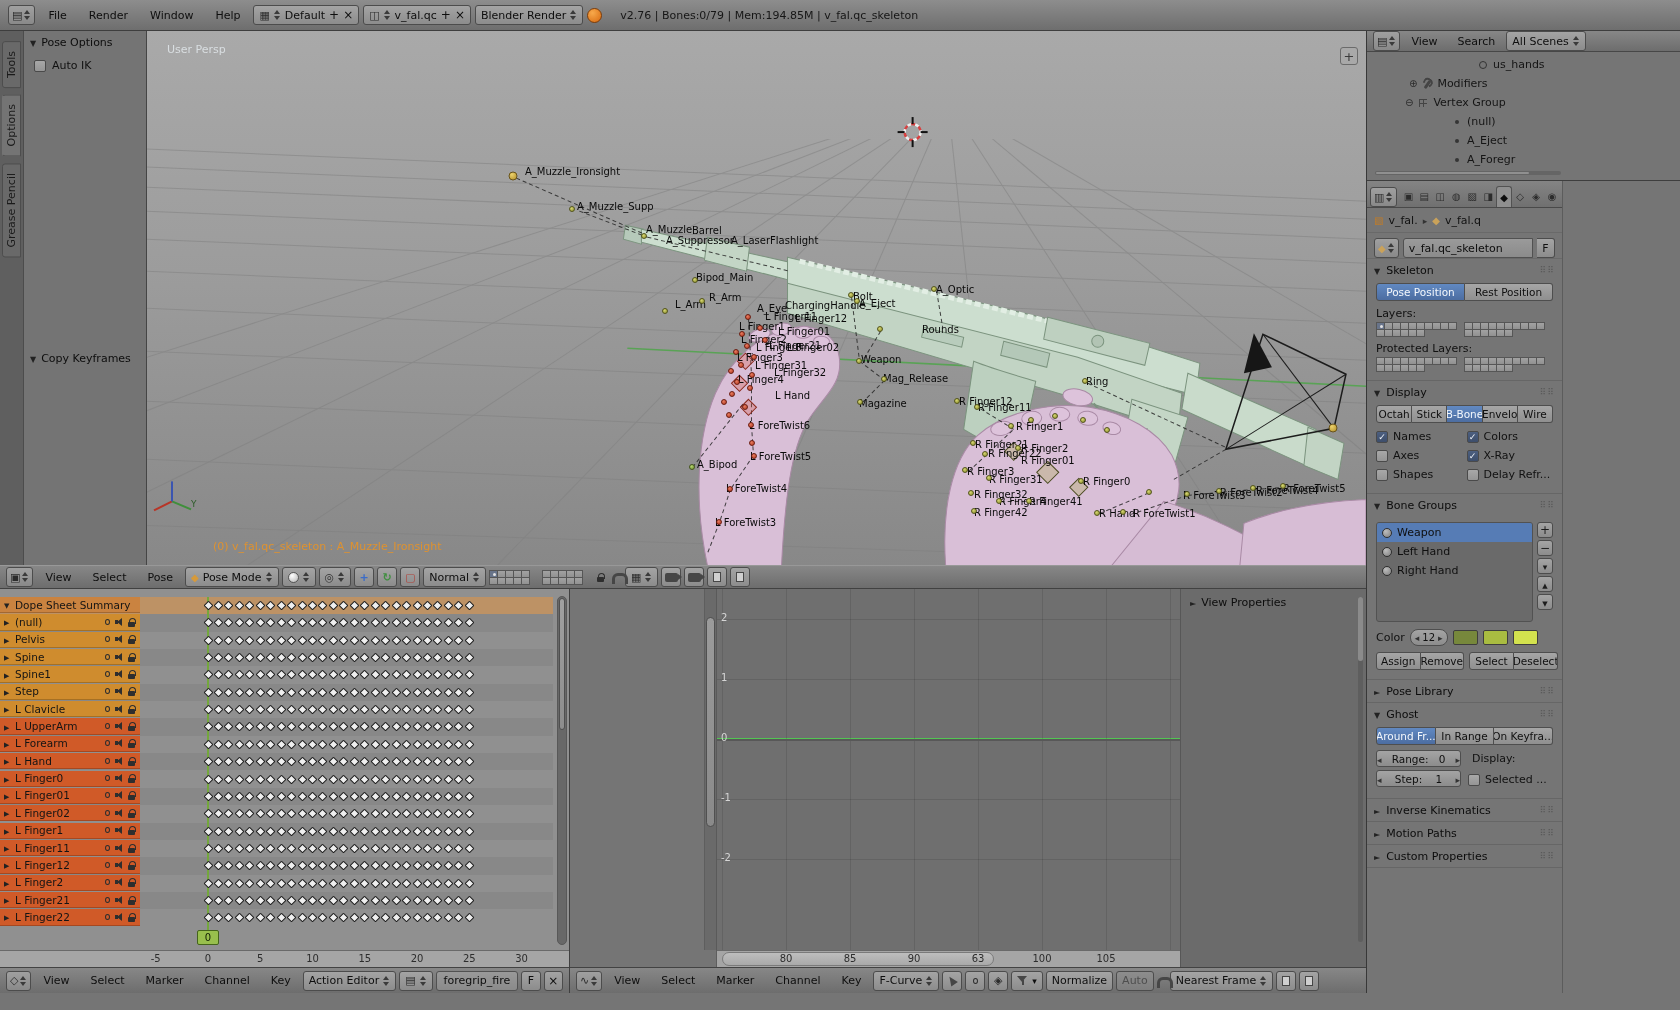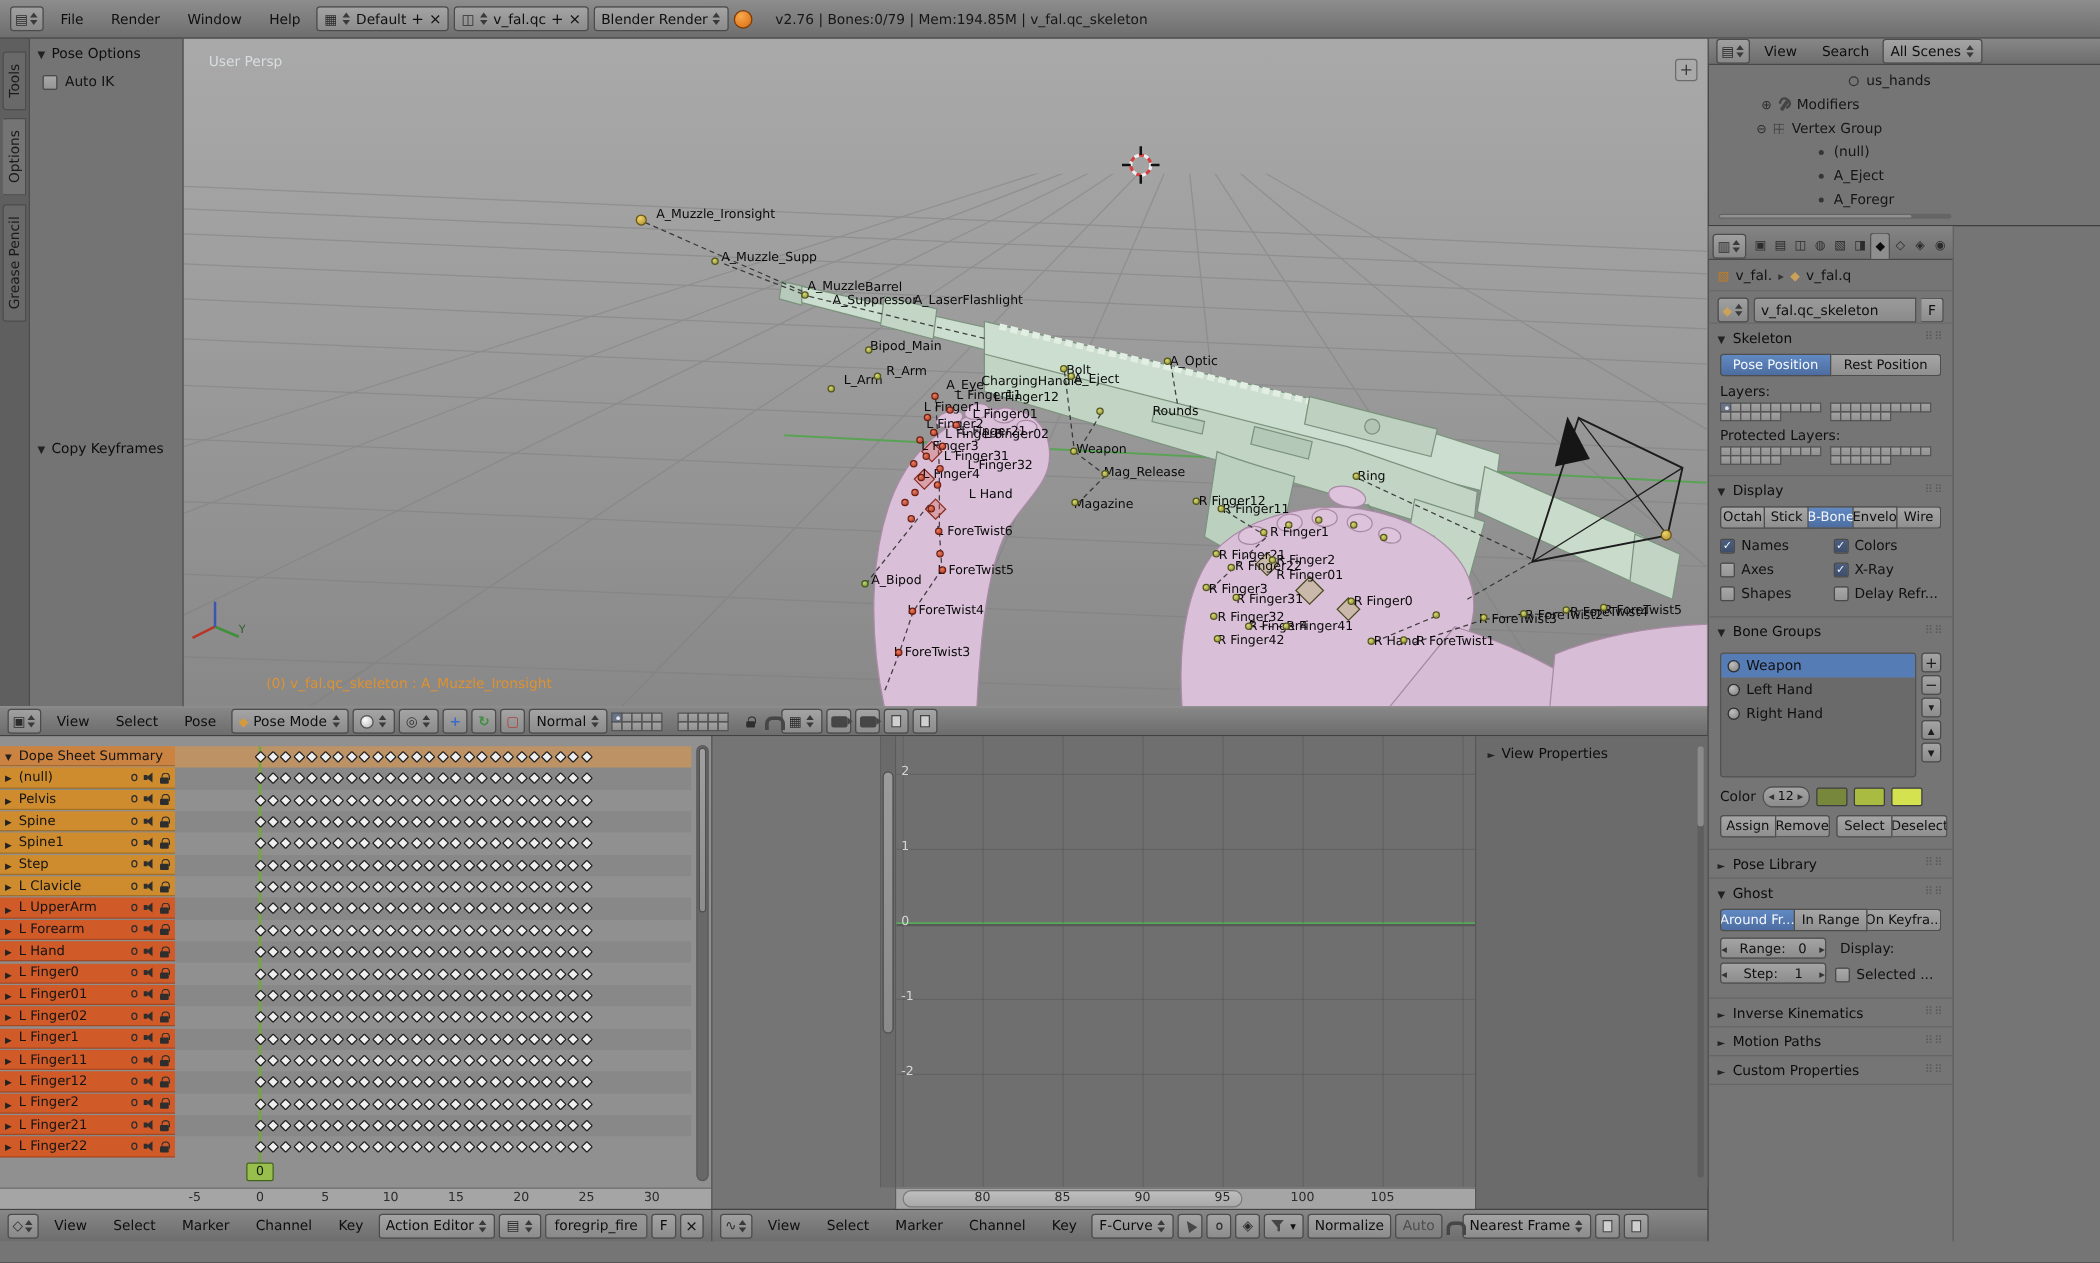--- a/index.html
+++ b/index.html
@@ -1413,21 +1413,21 @@
             </div>
           </div>
           <div class="g-rulerrow">
             <div class="g-rspacer"></div>
             <div class="g-ruler" id="g-ruler">
               <div class="g-hscroll"></div>
               <div id="g-ruler-nums">
                   <span class="ruler-num" style="left: 69px; position: absolute; top: 2px;">80</span>
                   <span class="ruler-num" style="left: 133px; position: absolute; top: 2px;">85</span>
                   <span class="ruler-num" style="left: 197px; position: absolute; top: 2px;">90</span>
-                  <span class="ruler-num" style="left: 261px; position: absolute; top: 2px;">95</span>
+                  <span class="ruler-num" style="left: 261px; position: absolute; top: 2px;">63</span>
                   <span class="ruler-num" style="left: 325px; position: absolute; top: 2px;">100</span>
                   <span class="ruler-num" style="left: 389px; position: absolute; top: 2px;">105</span>
                 </div>
             </div>
             <div class="g-rprops"></div>
           </div>
           <div class="bheader">
             <span class="edbtn">
                 <span class="edico">∿</span>
                 <span class="ud"></span>

